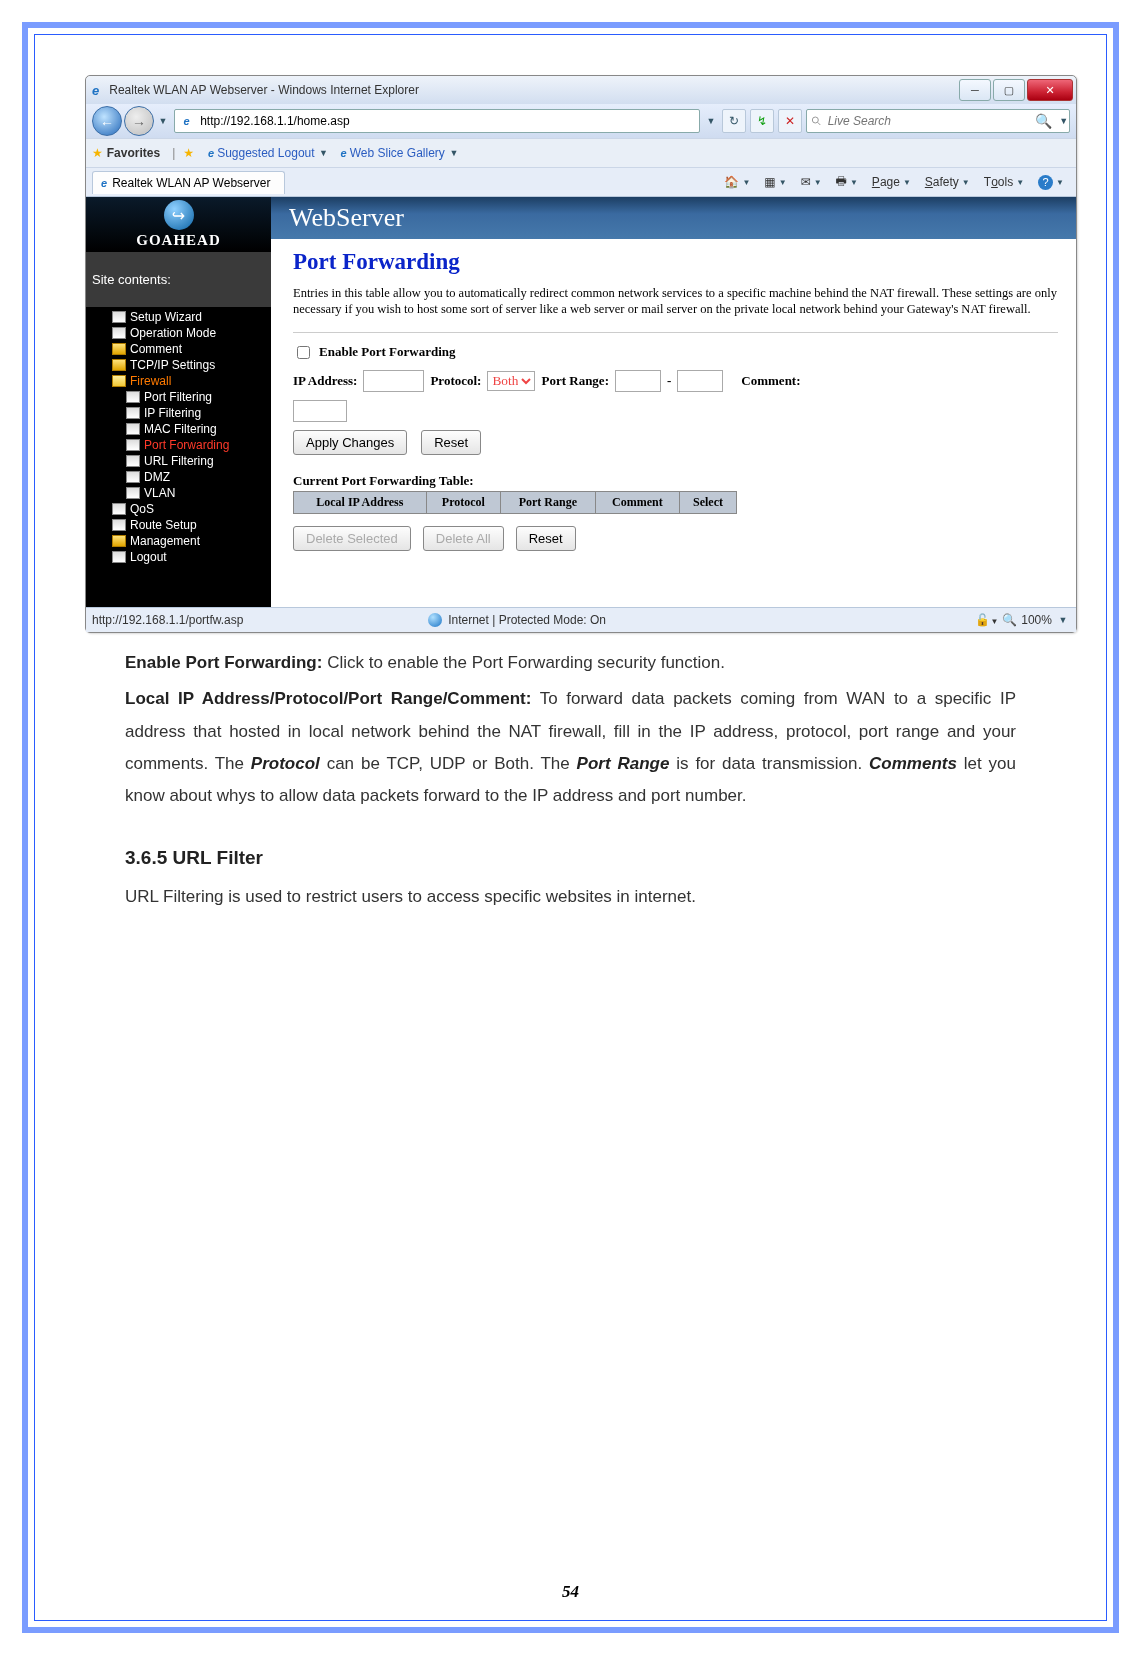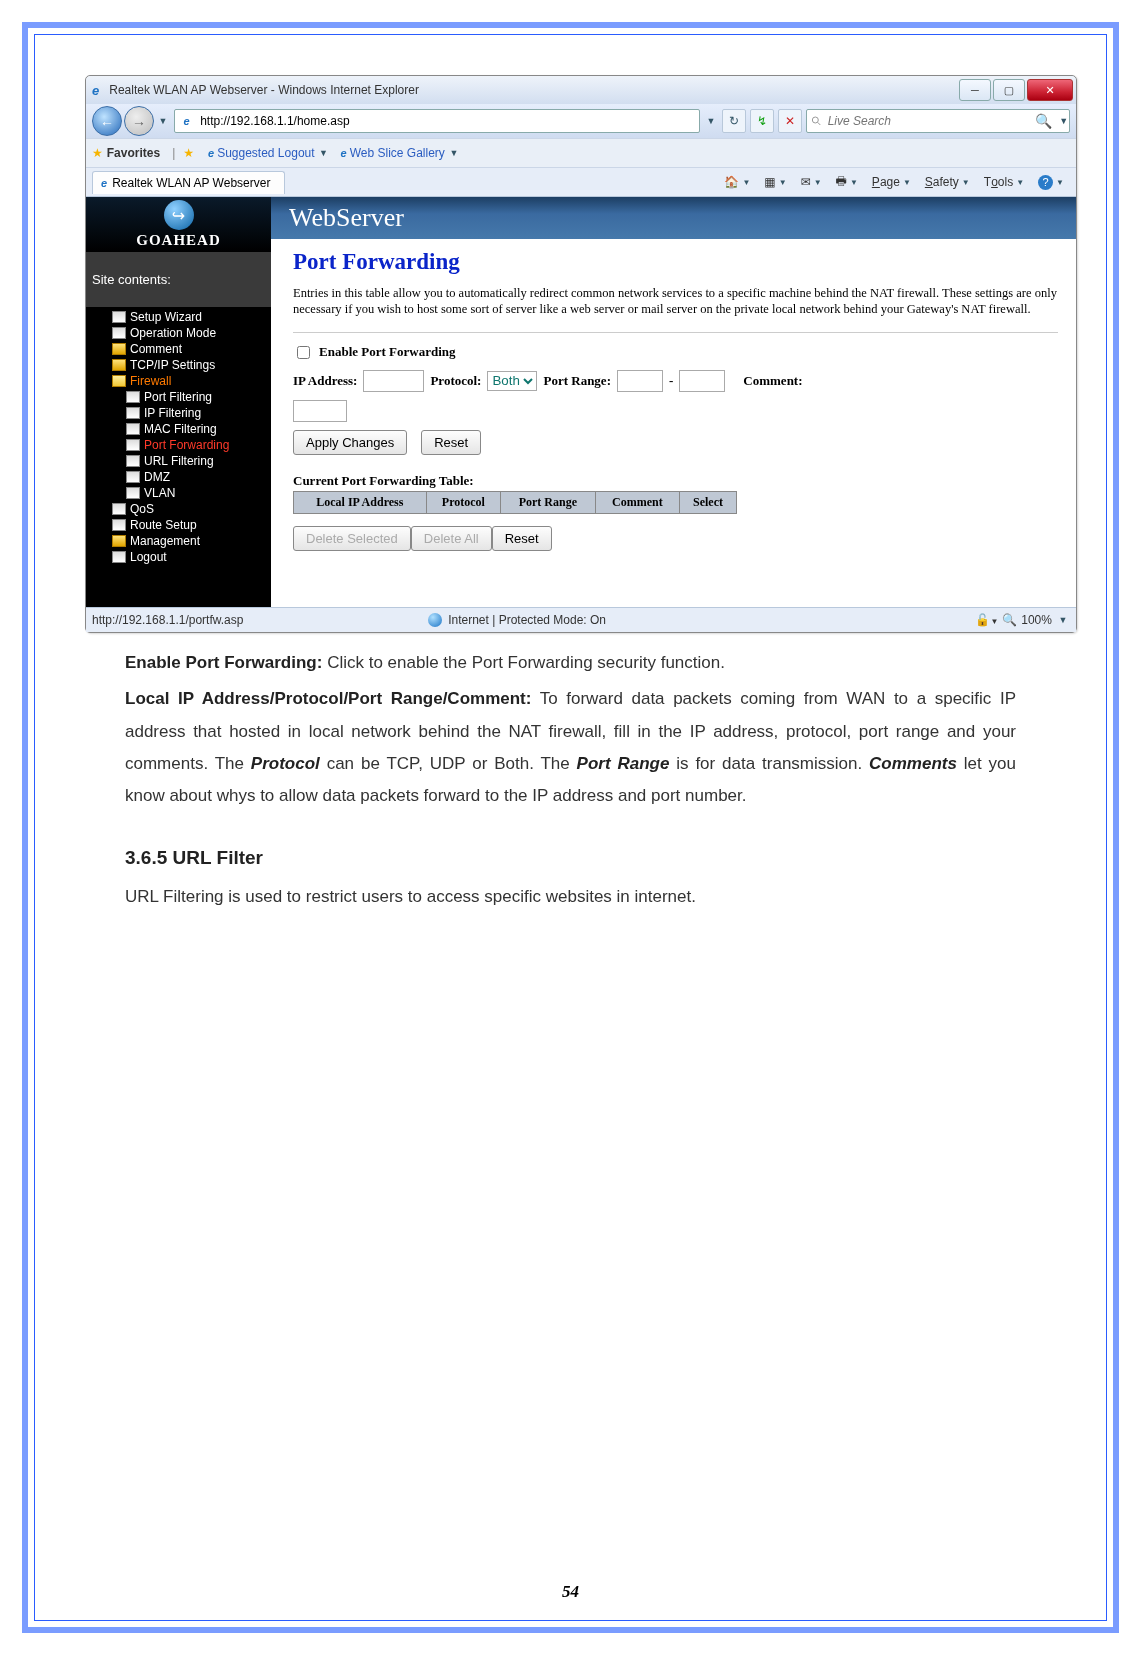--- a/index.html
+++ b/index.html
@@ -80,28 +80,28 @@
   .mainpage{flex:1;background:#fff;}
   .banner{height:42px;background:linear-gradient(#1c3e63,#3a6aa0 40%,#4679ab);color:#fff;
           font-family:"Book Antiqua","Palatino Linotype",serif;font-size:26px;padding-left:18px;display:flex;align-items:center;}
   .page-inner{padding:4px 18px 20px 22px;font-family:"Times New Roman",serif;font-size:13px;color:#000;}
   .page-inner h2{color:#0a24c9;font-family:"Times New Roman",serif;font-size:23px;margin:6px 0 10px 0;}
   .desc{font-size:12.5px;line-height:1.3;margin-bottom:14px;}
   .formrow{display:flex;align-items:center;flex-wrap:wrap;gap:6px;margin-bottom:8px;font-weight:bold;}
   .formrow label{font-weight:bold;}
   .tin{border:1px solid #aaa;background:#fff;height:18px;}
   .tin.w60{width:55px;} .tin.w44{width:40px;} .tin.w50{width:48px;}
-  select.tin{height:20px;color:#0f766e;}
+  select.tin{height:20px;color:#ef4444;font-family:Liberation Serif, serif;}
   .btn{background:linear-gradient(#fdfdfd,#e5e5e5);border:1px solid #888;border-radius:3px;
        padding:4px 12px;font-size:13px;cursor:pointer;}
   .btn.disabled{color:#aaa;}
   .tbltitle{font-weight:bold;margin-top:18px;margin-bottom:2px;}
   table.pft{border-collapse:collapse;width:444px;}
   table.pft th{background:#bfc8d4;border:1px solid #888;font-size:12px;padding:3px 6px;font-family:"Times New Roman",serif;}
-  .btnrow{margin-top:12px;display:flex;gap:0;}
+  .btnrow{margin-top:12px;display:flex;gap:12px;}
   
   .statusbar{display:flex;align-items:center;height:24px;background:#e6edf8;border-top:1px solid #b8c8dc;font-size:12px;color:#333;padding:0 6px;}
   .statusbar .mid{margin-left:auto;margin-right:auto;display:flex;align-items:center;}
   .globe{width:14px;height:14px;border-radius:50%;background:radial-gradient(circle at 35% 30%,#b0e0ff,#1a74c6);margin-right:6px;}
   .zoom{margin-left:auto;display:flex;align-items:center;gap:4px;}
   
   .doc-body{margin:14px 40px 0 40px;font-family:Verdana,Geneva,sans-serif;font-size:17px;color:#333;line-height:1.9;}
   .doc-body b{color:#222;}
   .doc-body i b, .doc-body b i{font-style:italic;}
   .doc-body h3{font-size:19px;margin:28px 0 4px 0;color:#222;}

